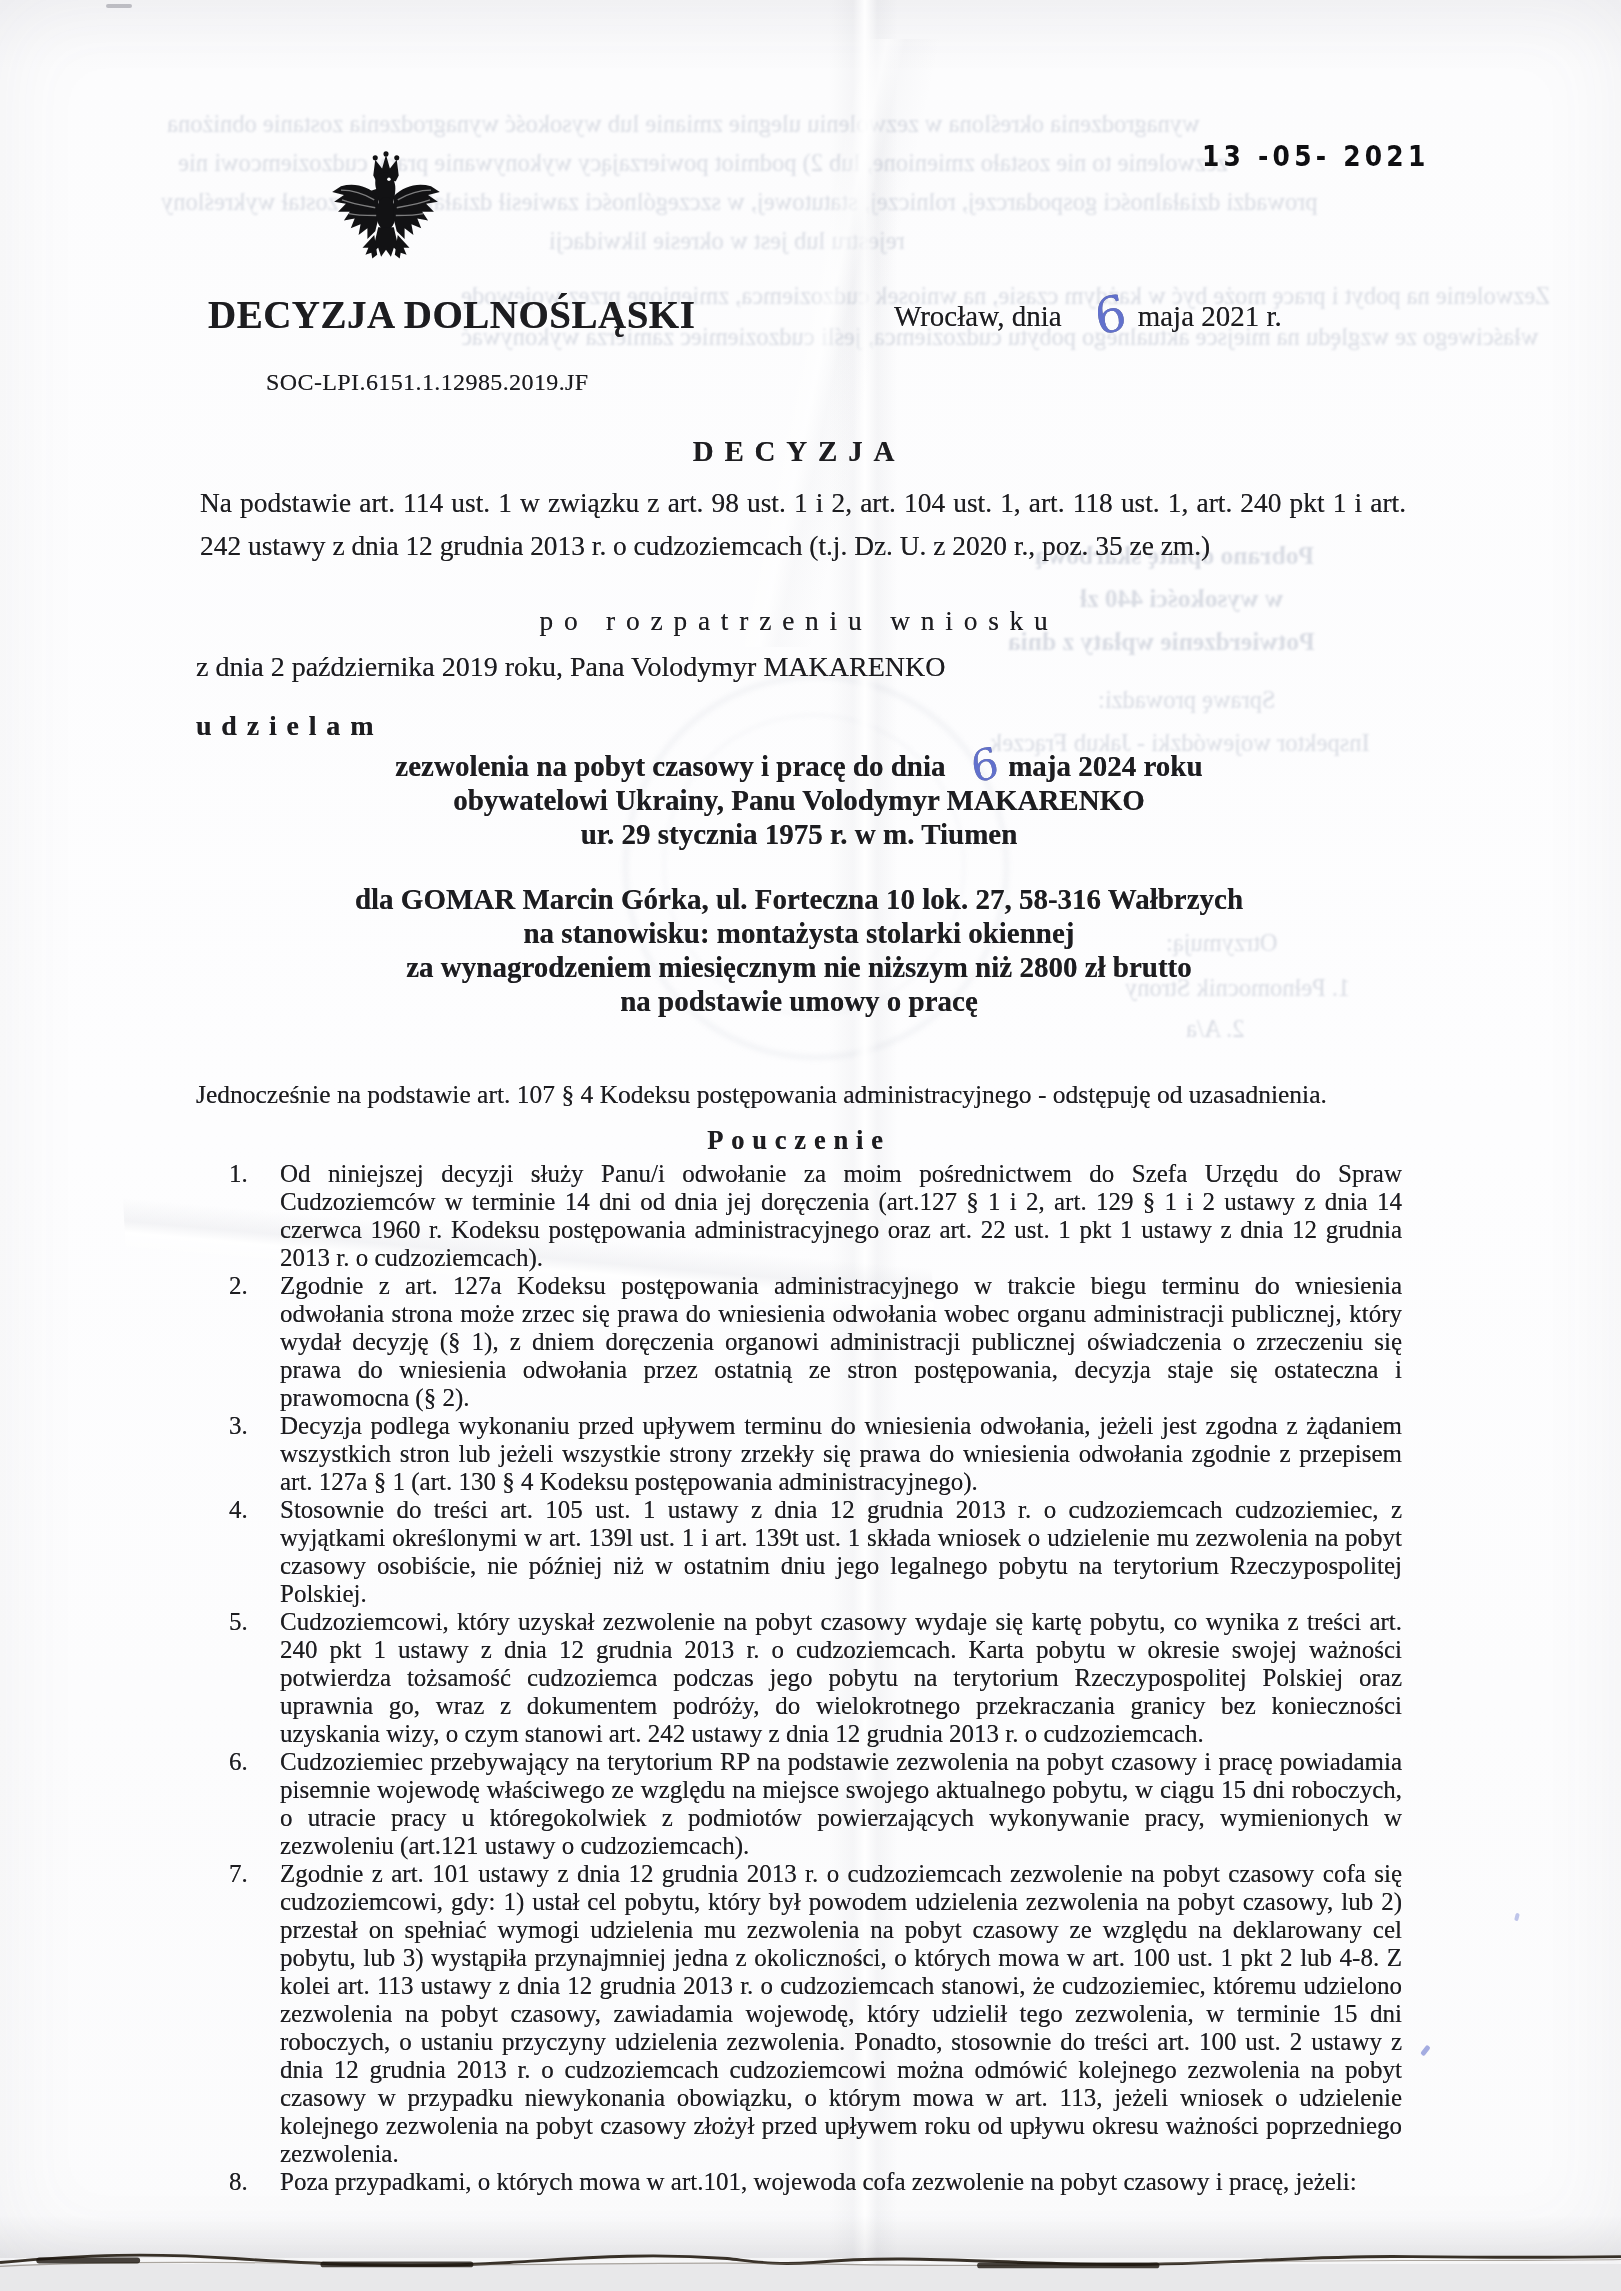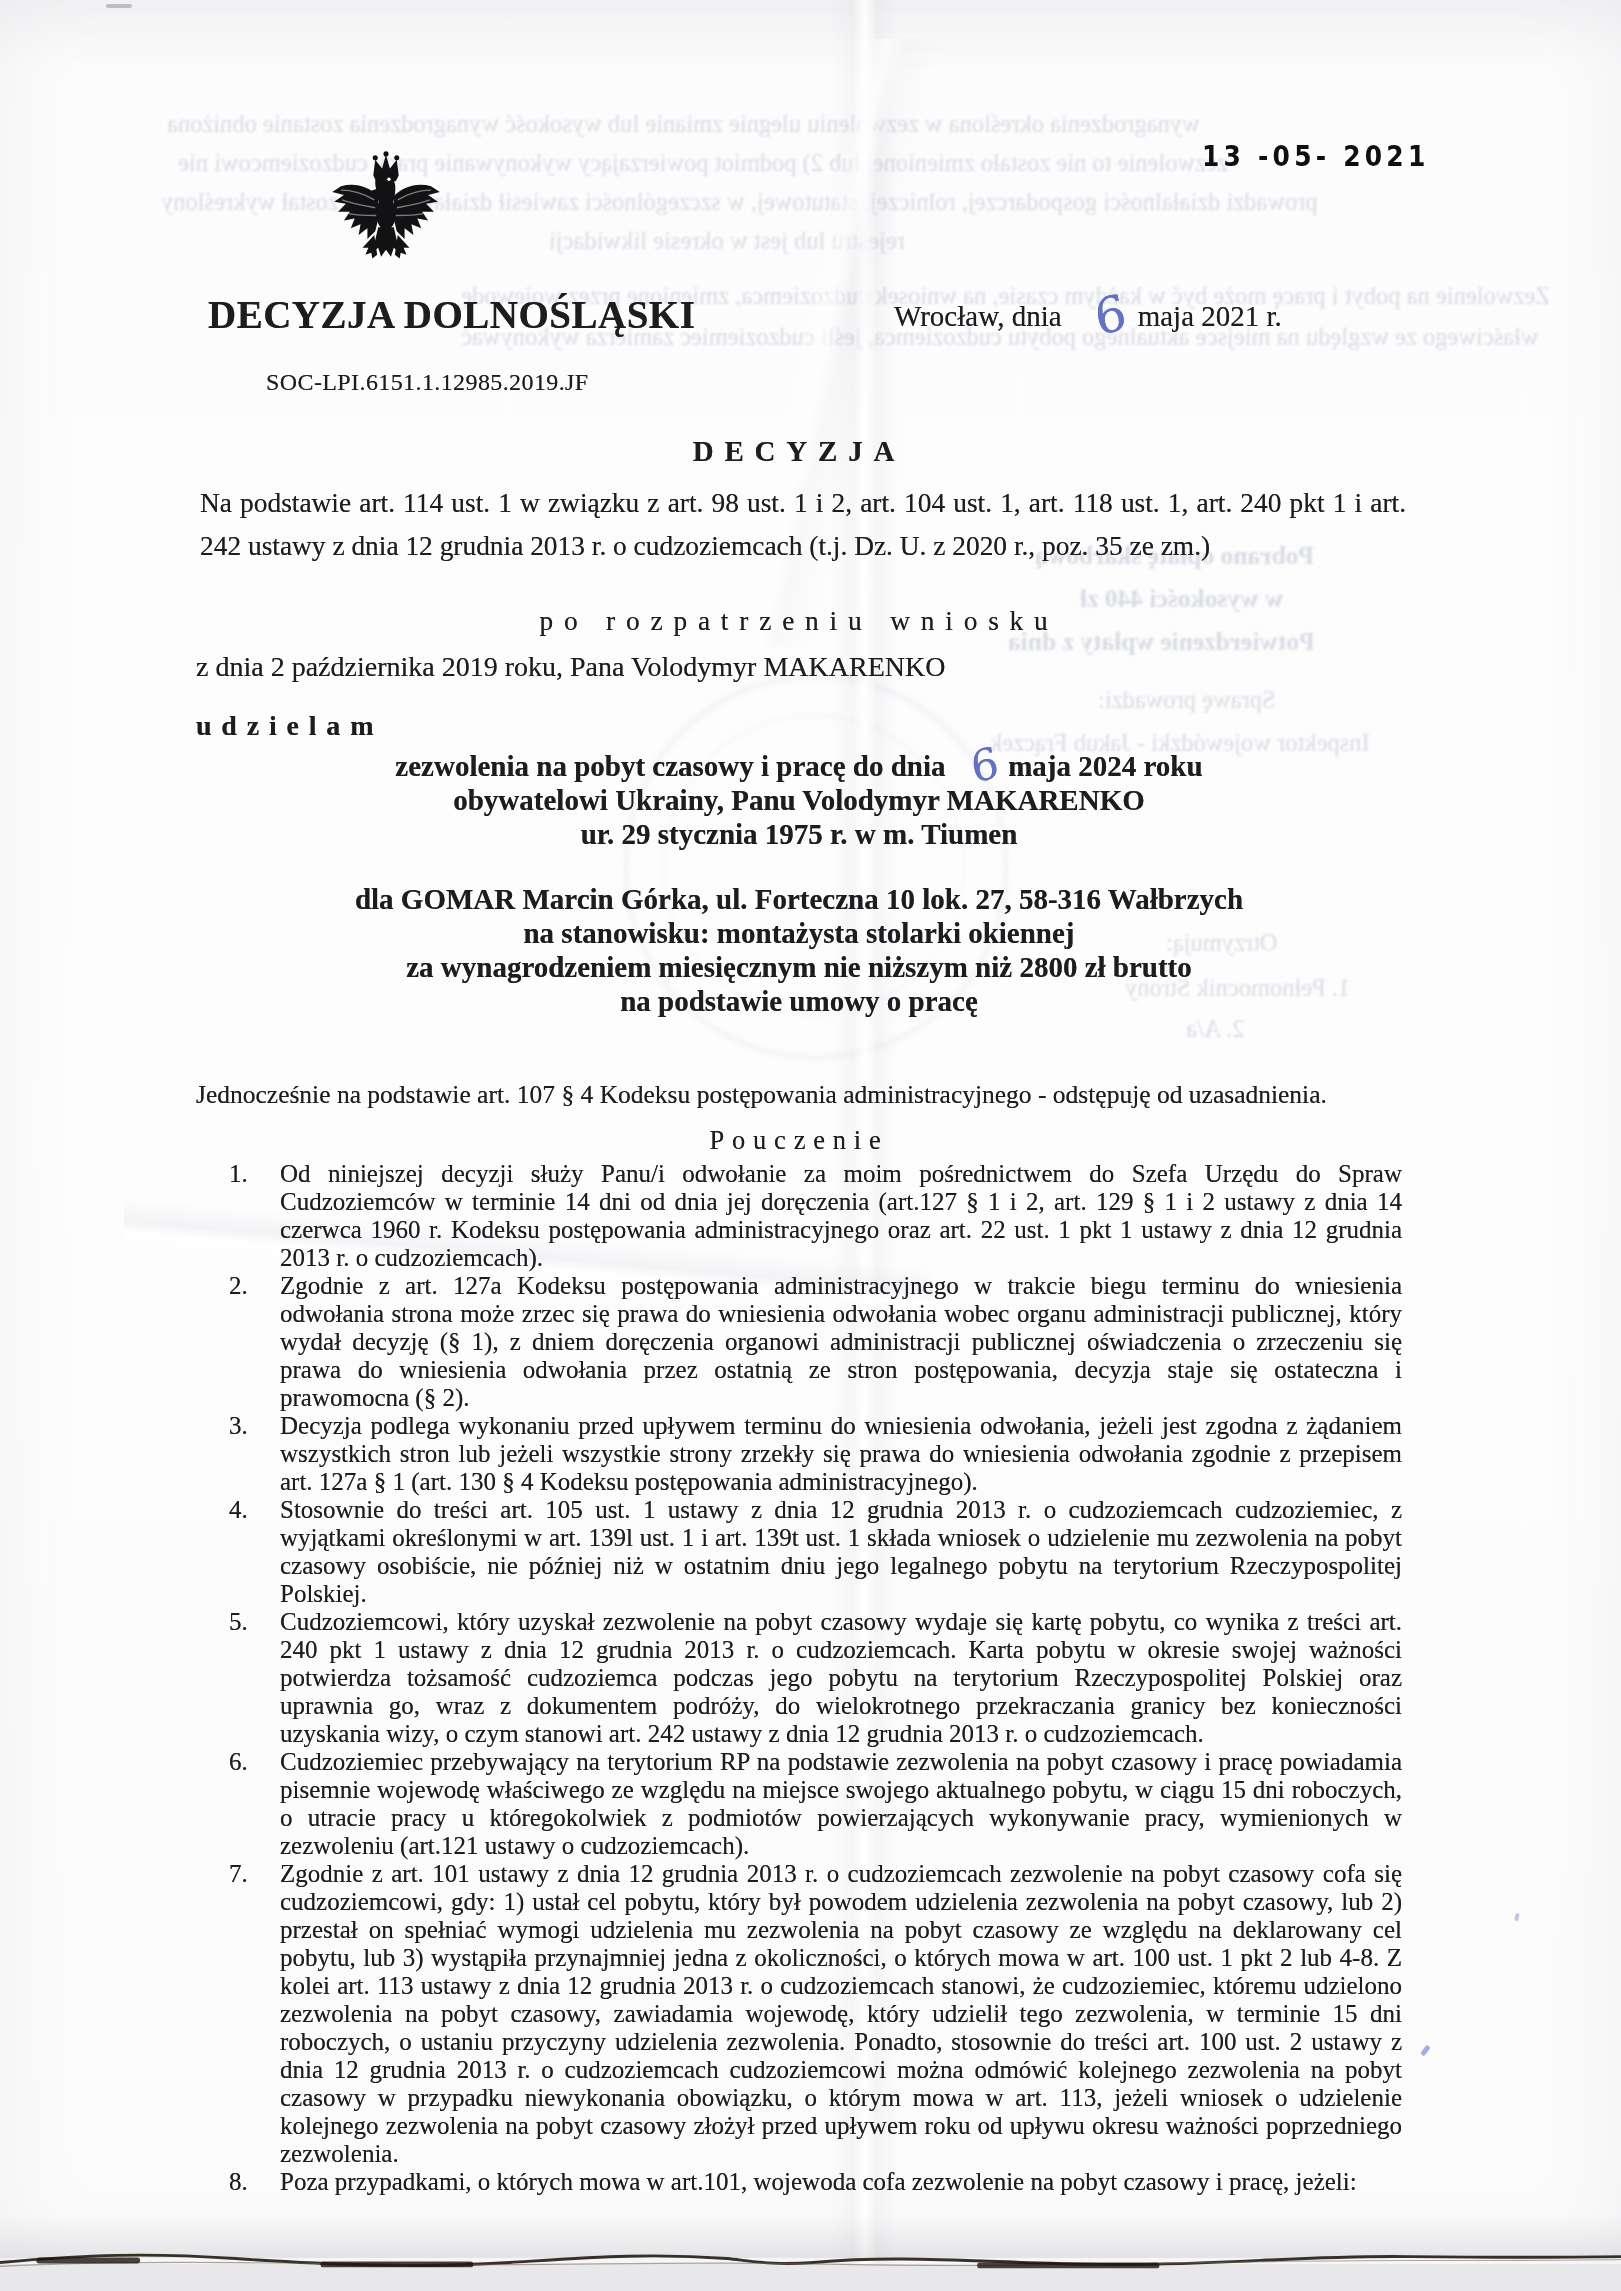--- a/index.html
+++ b/index.html
@@ -53,21 +53,21 @@
   .casenumber{position:absolute;left:222px;top:369px;font-size:24px;letter-spacing:0.4px;white-space:nowrap;margin-left:44px;}
   .col{position:absolute;left:196px;width:1206px;}
   .title-line{top:435px;text-align:center;font-weight:700;font-size:29px;letter-spacing:10.8px;}
   .legal{top:478px;text-align:justify;font-size:27.4px;line-height:43px;margin:4px;}
   .intro{top:606px;text-align:center;font-size:27.4px;letter-spacing:10.8px;}
   .applicant{top:651px;text-align:left;font-size:28px;}
   .verb{top:710px;text-align:left;font-size:28px;font-weight:700;letter-spacing:9.8px;}
   .grantA,.grantB{text-align:center;font-weight:700;font-size:29px;line-height:34px;}
   .grantA{top:749px;} .grantB{top:882px;}
   .waiver{top:1080px;font-size:25.5px;white-space:nowrap;margin:0;}
-  .heading{top:1125px;text-align:center;font-weight:400;font-size:26.5px;letter-spacing:7.8px;}
+  .heading{top:1125px;text-align:center;font-weight:700;font-size:26.5px;letter-spacing:7.8px;}
   .instructions{top:1160px;font-size:25px;line-height:28px;text-align:justify;
     list-style:none;margin:0;padding:0;}
   .instructions li{position:relative;padding-left:84px;margin:0;}
   .instructions .num{position:absolute;left:33px;}
   .soft{text-shadow:0 0 0.6px rgba(25,25,32,.65);}
 </style>
 </head>
 <body>
 
 <div class="scan">

